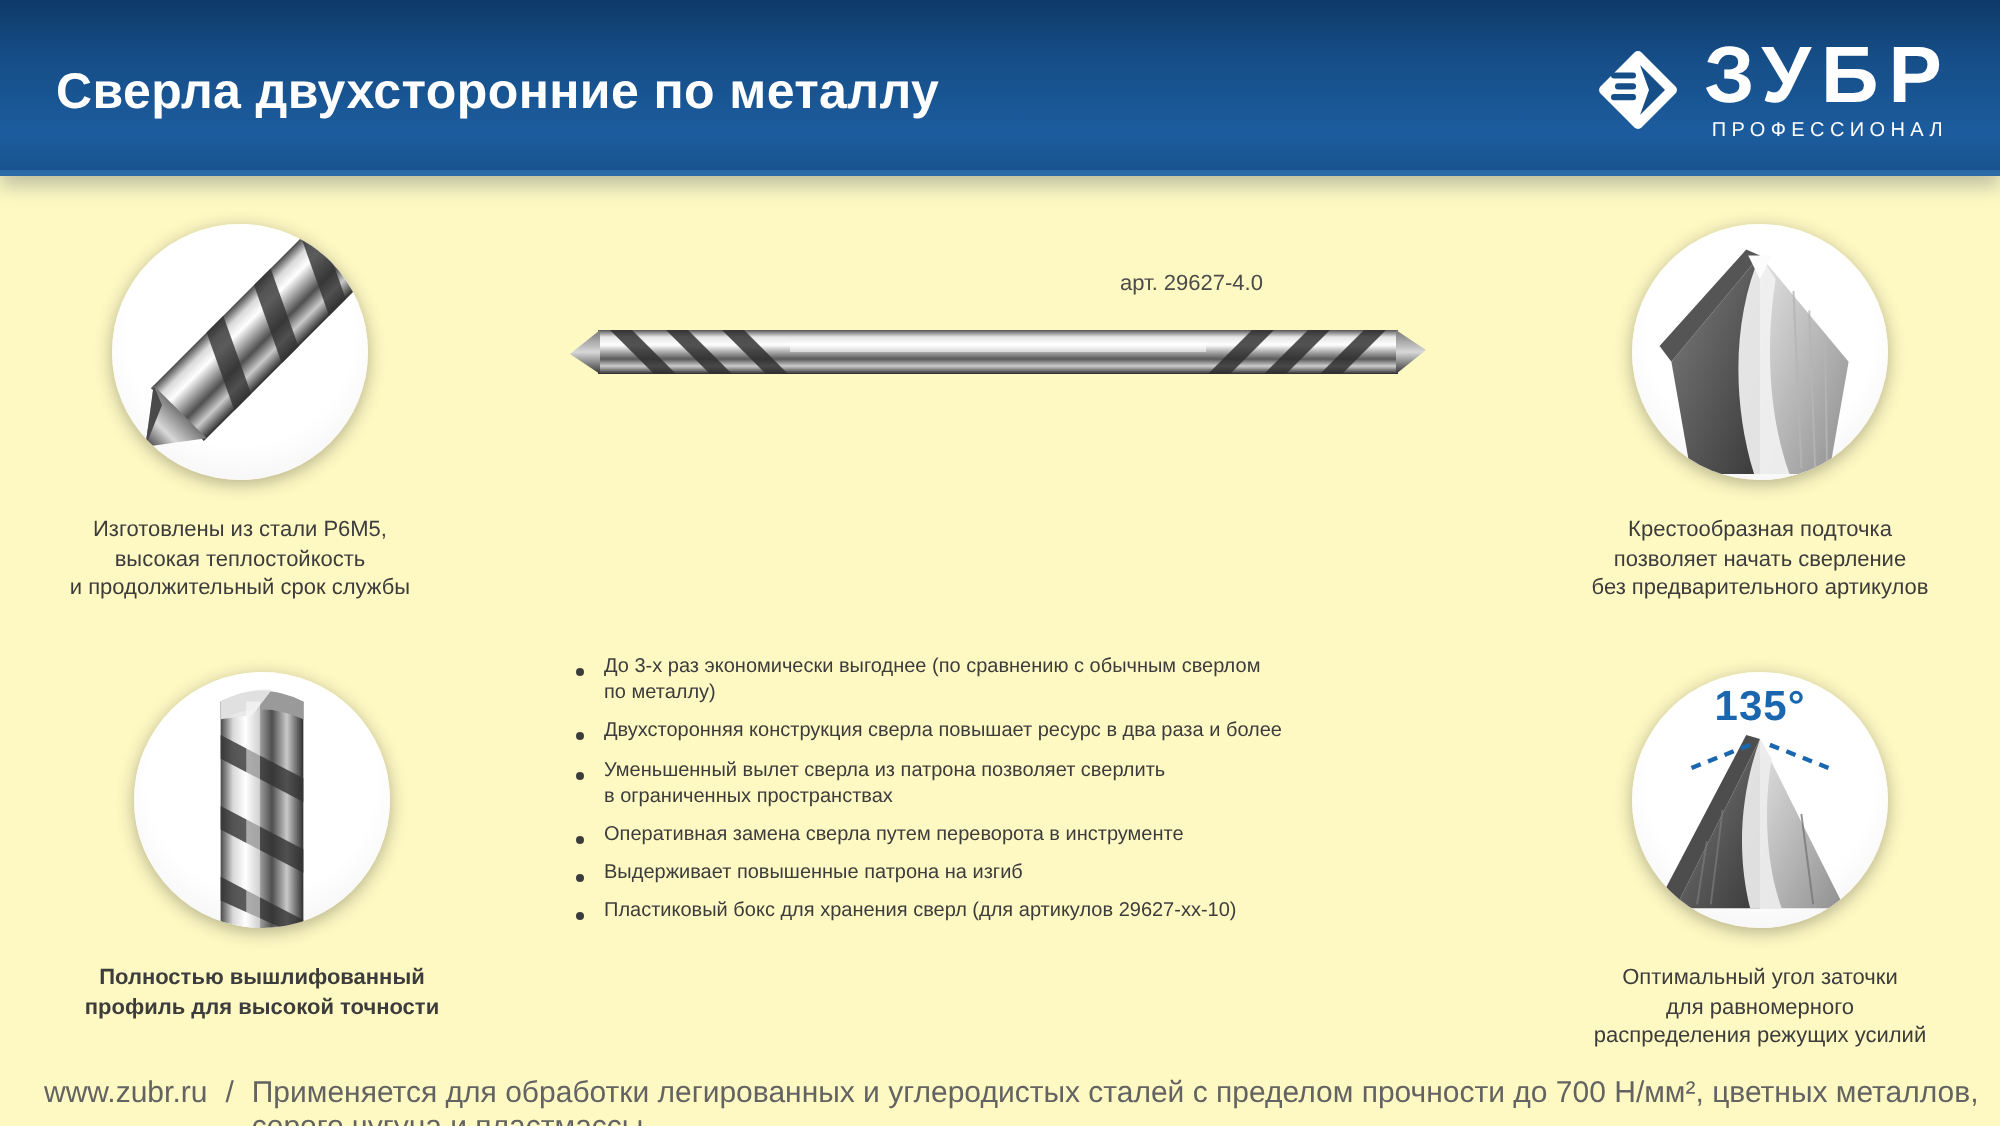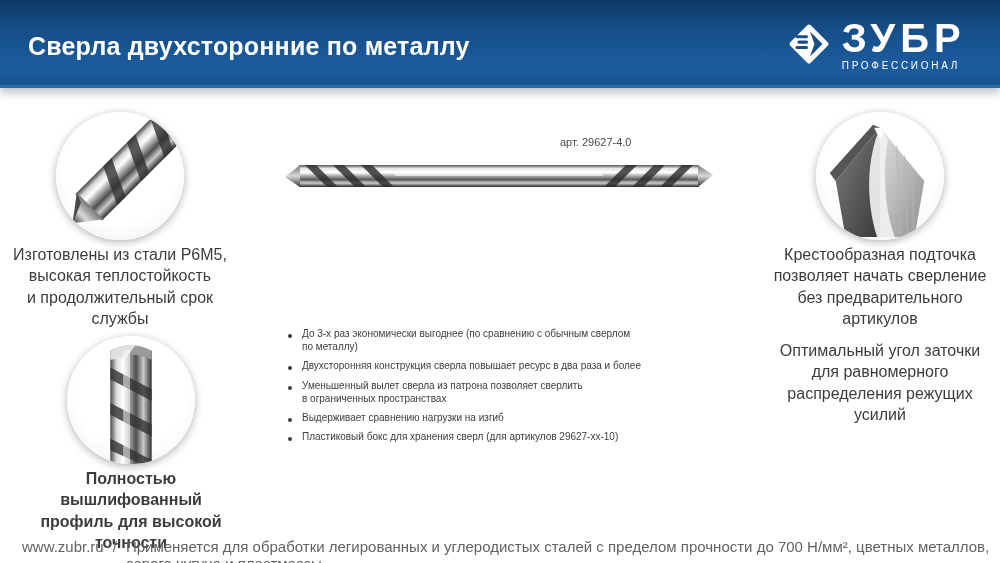--- a/index.html
+++ b/index.html
@@ -1,53 +1,53 @@
 <!DOCTYPE html>
 <html><head>
 <meta charset="utf-8">
 <style>
   * { margin:0; padding:0; box-sizing:border-box; }
   body { background:#c9c9c9; font-family:"Liberation Sans", sans-serif; }
   .page {
-    position:relative; width:1000px; height:563px; background:#ffffff;
+    position:relative; width:1000px; height:563px; background:#fef9c3;
     overflow:hidden; margin:0 auto;
   }
   
   .header {
     position:absolute; top:0; left:0; width:1000px; height:88px;
     background:linear-gradient(180deg,#0e3a69 0%, #164e88 35%, #1c5c9e 78%, #18538f 100%);
     border-bottom:3px solid #2a6aa6;
     box-shadow:0 5px 9px rgba(70,85,100,.35);
     display:flex; align-items:center; justify-content:space-between;
     padding:0 24px 0 28px;
   }
   .page-title {
     color:#ffffff; font-size:25px; font-weight:bold; letter-spacing:.2px;
     padding-top:8px;
   }
-  .brand { display:flex; padding-top:6px; }
+  .brand { display:flex; align-items:center; padding-top:6px; }
   .brand-mark { width:48px; height:48px; flex:0 0 auto; }
   .brand-text { margin-left:9px; color:#ffffff; }
   .brand-name { font-size:40px; font-weight:bold; letter-spacing:5px; line-height:.92; }
-  .brand-tagline { font-size:10px; letter-spacing:2.7px; text-align:right; margin-top:3px; margin-right:16px; }
+  .brand-tagline { font-size:10px; letter-spacing:2.7px; text-align:right; margin-top:3px; margin-right:2px; }
   
   .feature { position:absolute; width:230px; text-align:center; }
   .feature-tl { left:5px;   top:112px; }
   .feature-tr { left:765px; top:112px; }
   .feature-bl { left:16px;   top:336px;font-weight:bold; }
   .feature-br { left:765px; top:336px; }
   .circle {
     position:relative; width:128px; height:128px; margin:0 auto;
     border-radius:50%; overflow:hidden;
     background:radial-gradient(circle at 50% 42%, #ffffff 58%, #f4f4f4 84%, #e9e9e9 100%);
     box-shadow:0 2px 9px rgba(0,0,0,.30);
   }
   .circle svg { position:absolute; left:0; top:0; }
   .caption {
-    margin-top:4px; font-size:16px; line-height:1.34; color:#3c3c3c;
+    margin-top:18px; font-size:11px; line-height:1.34; color:#3c3c3c;
     white-space:pre-line;
   }
   .angle-label {
     position:absolute; top:6px; left:0; width:100%; text-align:center;
     color:#1a67b0; font-size:21px; font-weight:bold; letter-spacing:.5px;
     z-index:2;
   }
   
   .article-label {
     position:absolute; left:560px; top:136px; width:152px; text-align:left;
@@ -207,20 +207,38 @@
           <path d="M44,104 L86,126 L86,135 L44,116 Z"></path>
         </g>
         <rect x="57" y="15" width="7" height="120" fill="#ffffff" opacity=".5"></rect>
       </svg>
     </div>
     <div class="caption">Полностью вышлифованный
 профиль для высокой точности</div>
   </div>
 
   <div class="feature feature-br">
+    <div class="circle">
+      <div class="angle-label">135°</div>
+      <svg width="128" height="128" viewBox="0 0 130 130">
+        <path d="M65,34 L22,120 L65,120 Z" fill="url(#faceL)"></path>
+        <path d="M65,34 L108,120 L65,120 Z" fill="url(#faceR)"></path>
+        <path d="M65,34 L22,120 L16,112 L58,32 Z" fill="#4d4d4d"></path>
+        <path d="M65,34 C55,62 53,92 60,120 L76,120 C66,92 68,60 71,44 Z" fill="#ededed" opacity=".92"></path>
+        <g stroke="#777777" stroke-width="1" opacity=".8">
+          <line x1="46" y1="70" x2="40" y2="118"></line>
+          <line x1="38" y1="86" x2="33" y2="118"></line>
+          <line x1="86" y1="72" x2="92" y2="118"></line>
+        </g>
+        <g stroke="#1a67b0" stroke-width="2.2" stroke-dasharray="5 4" fill="none">
+          <path d="M60,37 L27,50"></path>
+          <path d="M70,37 L103,50"></path>
+        </g>
+      </svg>
+    </div>
     <div class="caption">Оптимальный угол заточки
 для равномерного
 распределения режущих усилий</div>
   </div>
 
   <div class="features-list">
     <div class="bullet-item">
       <span class="bullet-dot"></span>
       <span class="bullet-text">До 3-х раз экономически выгоднее (по сравнению с обычным сверлом
 по металлу)</span>
@@ -229,21 +247,25 @@
       <span class="bullet-dot"></span>
       <span class="bullet-text">Двухсторонняя конструкция сверла повышает ресурс в два раза и более</span>
     </div>
     <div class="bullet-item">
       <span class="bullet-dot"></span>
       <span class="bullet-text">Уменьшенный вылет сверла из патрона позволяет сверлить
 в ограниченных пространствах</span>
     </div>
     <div class="bullet-item">
       <span class="bullet-dot"></span>
-      <span class="bullet-text">Выдерживает сравнению нагрузки на изгиб</span>
+      <span class="bullet-text">Оперативная замена сверла путем переворота в инструменте</span>
+    </div>
+    <div class="bullet-item">
+      <span class="bullet-dot"></span>
+      <span class="bullet-text">Выдерживает повышенные патрона на изгиб</span>
     </div>
     <div class="bullet-item">
       <span class="bullet-dot"></span>
       <span class="bullet-text">Пластиковый бокс для хранения сверл (для артикулов 29627-хх-10)</span>
     </div>
   </div>
 
   <div class="footer">
     <a href="#" class="footer-site">www.zubr.ru</a>
     <span class="footer-sep">/</span>

